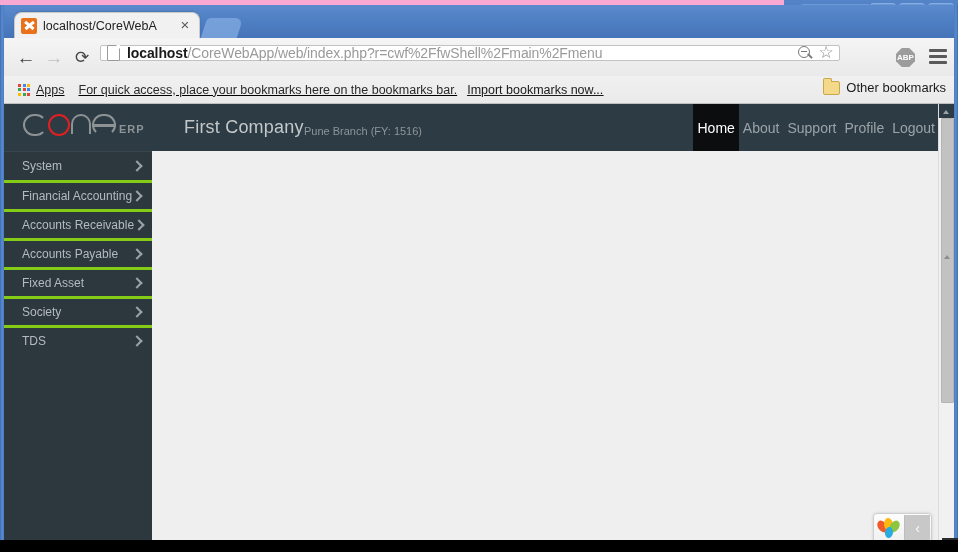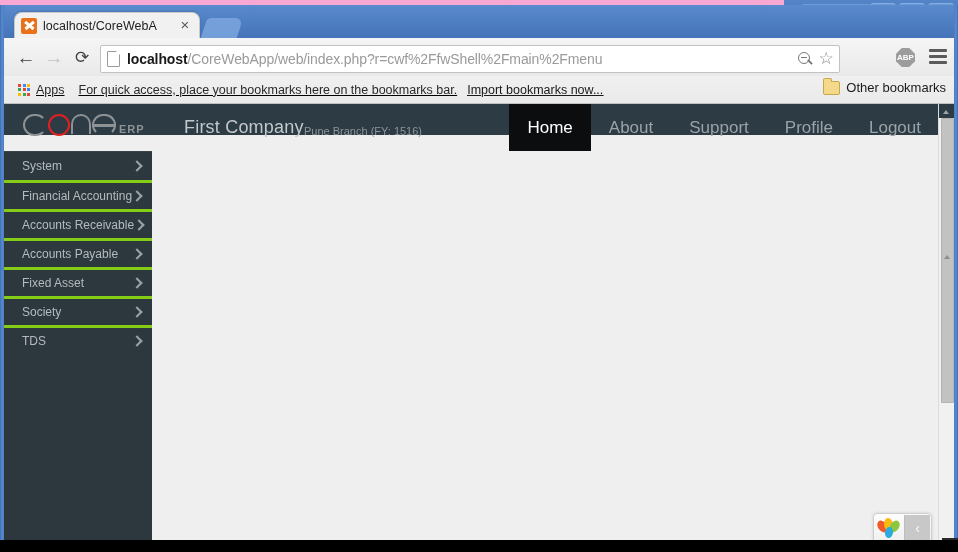--- a/index.html
+++ b/index.html
@@ -188,21 +188,21 @@
     color: #6b6b6b;
     cursor: pointer;
   }
   .nav-back  { left: 10px; color: #3c3c3c; }
   .nav-fwd   { left: 38px; color: #c0c0c0; }
   .nav-reload{ left: 66px; font-size: 17px; color: #444; }
 
   .omnibox {
     position: absolute;
     left: 96px; top: 7px;
-    width: 740px; height: 28px;
+    width: 740px; height: 16px;
     background: #fff;
     border: 1px solid #c2c2c2;
     border-radius: 2px;
     display: flex;
     align-items: center;
     padding: 0 4px 0 6px;
     box-sizing: border-box;
   }
   .page-icon {
     flex: none;
@@ -357,21 +357,21 @@
     left: 4px; top: 99px;
     width: 950px; height: 441px;
     background: #efefef;
     overflow: hidden;
   }
 
   
   .app-header {
     position: absolute;
     left: 0; top: 0;
-    width: 935px; height: 31px;
+    width: 935px; height: 47px;
     background: #2d3b44;
   }
   .logo {
     position: absolute;
     left: 19px; top: 10px;
     display: flex;
     align-items: flex-end;
     user-select: none;
   }
   .logo-word {
@@ -422,24 +422,24 @@
   }
 
   .app-nav {
     position: absolute;
     right: 0; top: 0;
     height: 47px;
     display: flex;
   }
   .nav-item {
     height: 47px;
-    padding: 0 18px;
+    padding: 0 4px;
     display: flex;
     align-items: center;
-    font-size: 17px;
+    font-size: 14px;
     color: #9aa3a8;
     cursor: pointer;
     white-space: nowrap;
   }
   .nav-item.active {
     background: #0b0d0e;
     color: #ffffff;
   }
 
   

